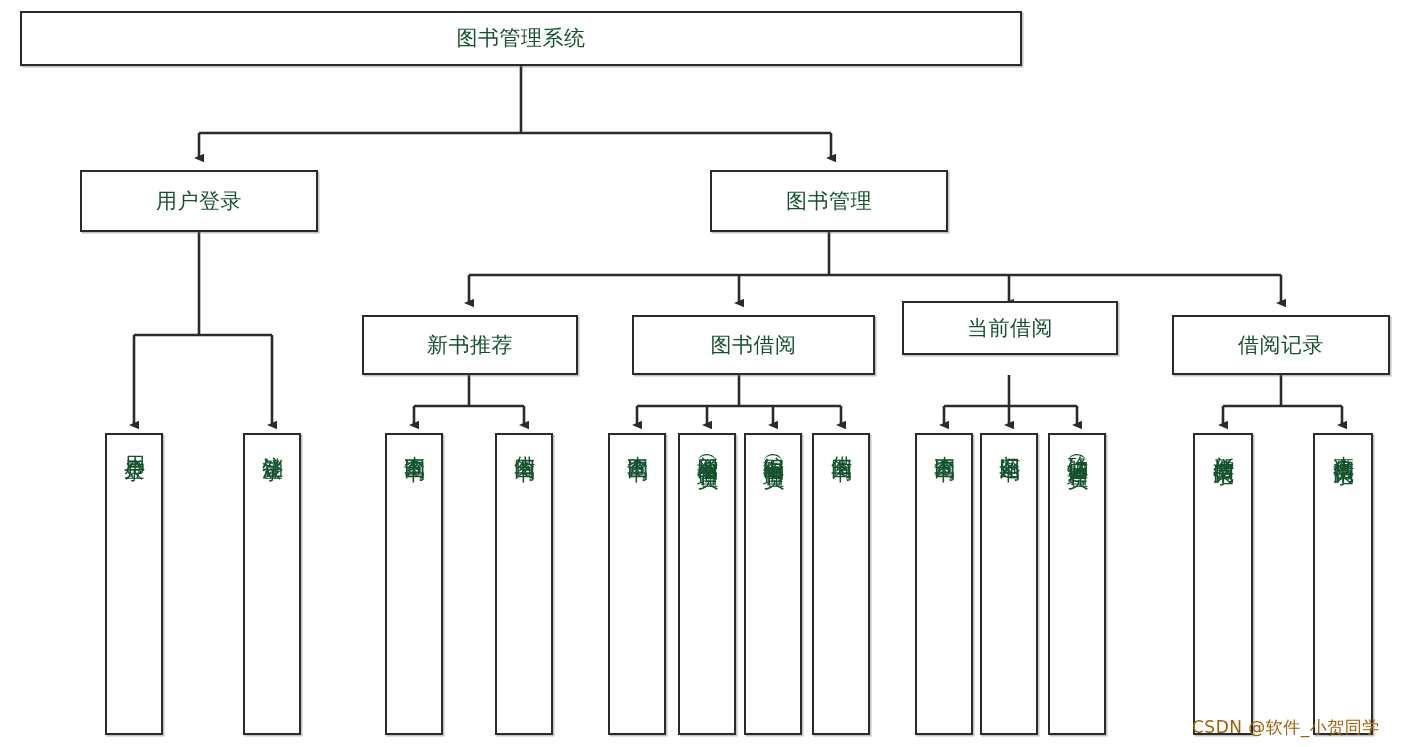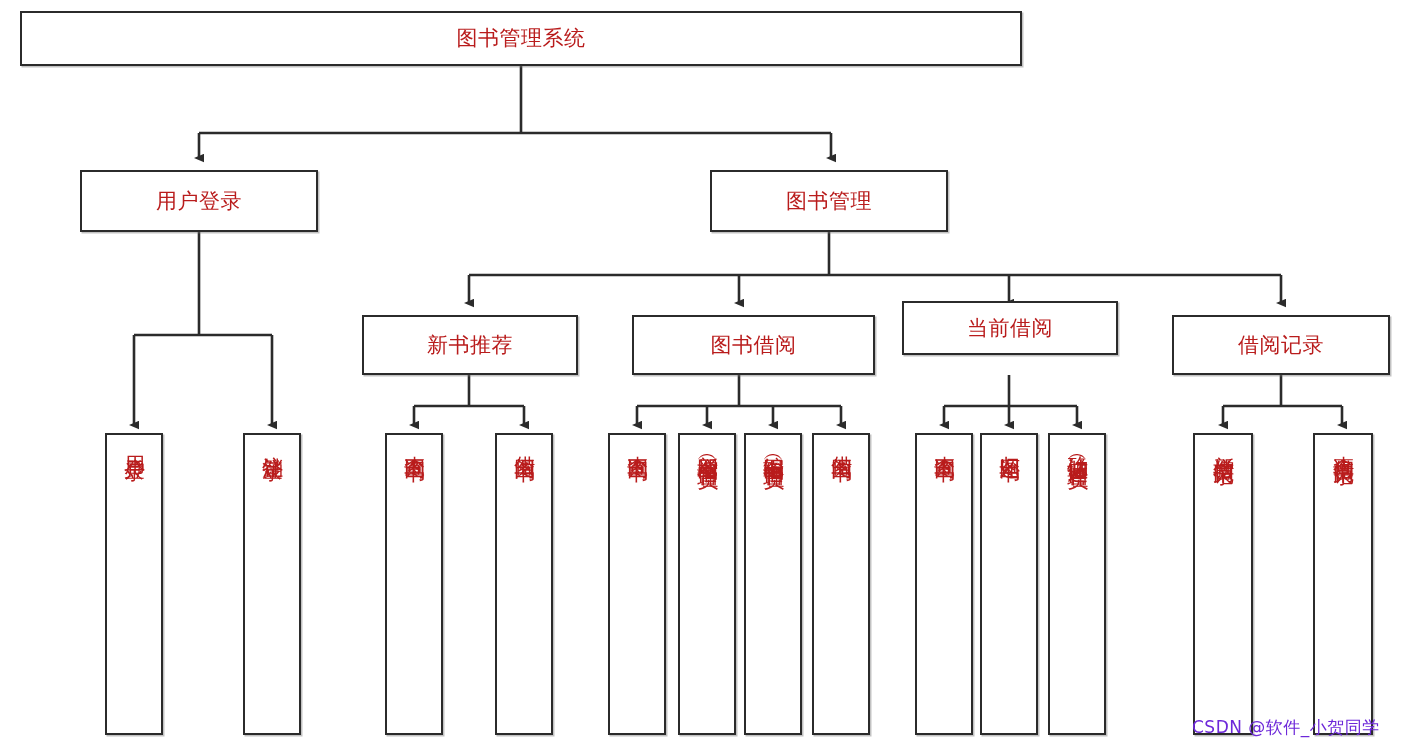--- a/index.html
+++ b/index.html
@@ -29,42 +29,42 @@
     box-sizing: border-box;
     border: 2.5px solid #2b2b2b;
     background: #ffffff;
     display: flex;
     align-items: center;
     justify-content: center;
     box-shadow: 1.5px 1.5px 0 rgba(120,120,120,0.45);
   }
   .node-label {
     font-size: 21px;
-    color: #b91c1c;
+    color: #14532d;
     line-height: 1.15;
     letter-spacing: 0.5px;
     white-space: nowrap;
   }
   .node.vertical {
     align-items: flex-start;
     padding-top: 4px;
   }
   .node.vertical .node-label {
     writing-mode: vertical-rl;
     text-orientation: upright;
     font-size: 21px;
     line-height: 1.32;
     letter-spacing: 2px;
     white-space: normal;
     max-height: 100%;
   }
   .watermark {
     position: absolute;
     font-size: 17px;
-    color: #6d28d9;
+    color: #a16207;
     letter-spacing: 0.5px;
     white-space: nowrap;
     pointer-events: none;
   }
 </style>
 </head>
 <body>
 
 <div id="canvas">
 

